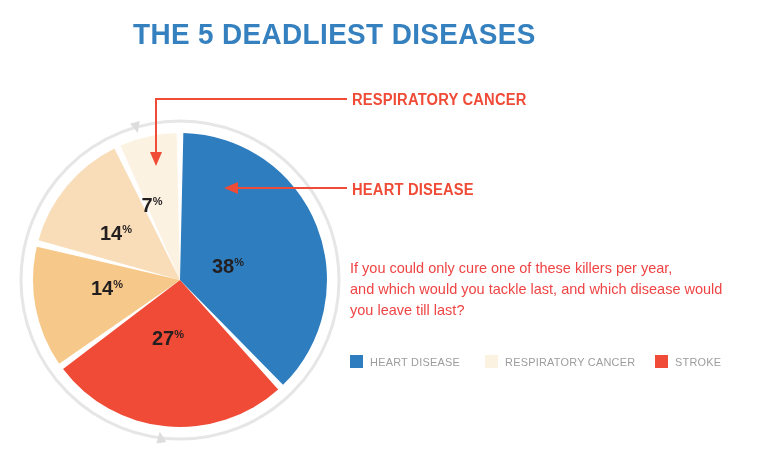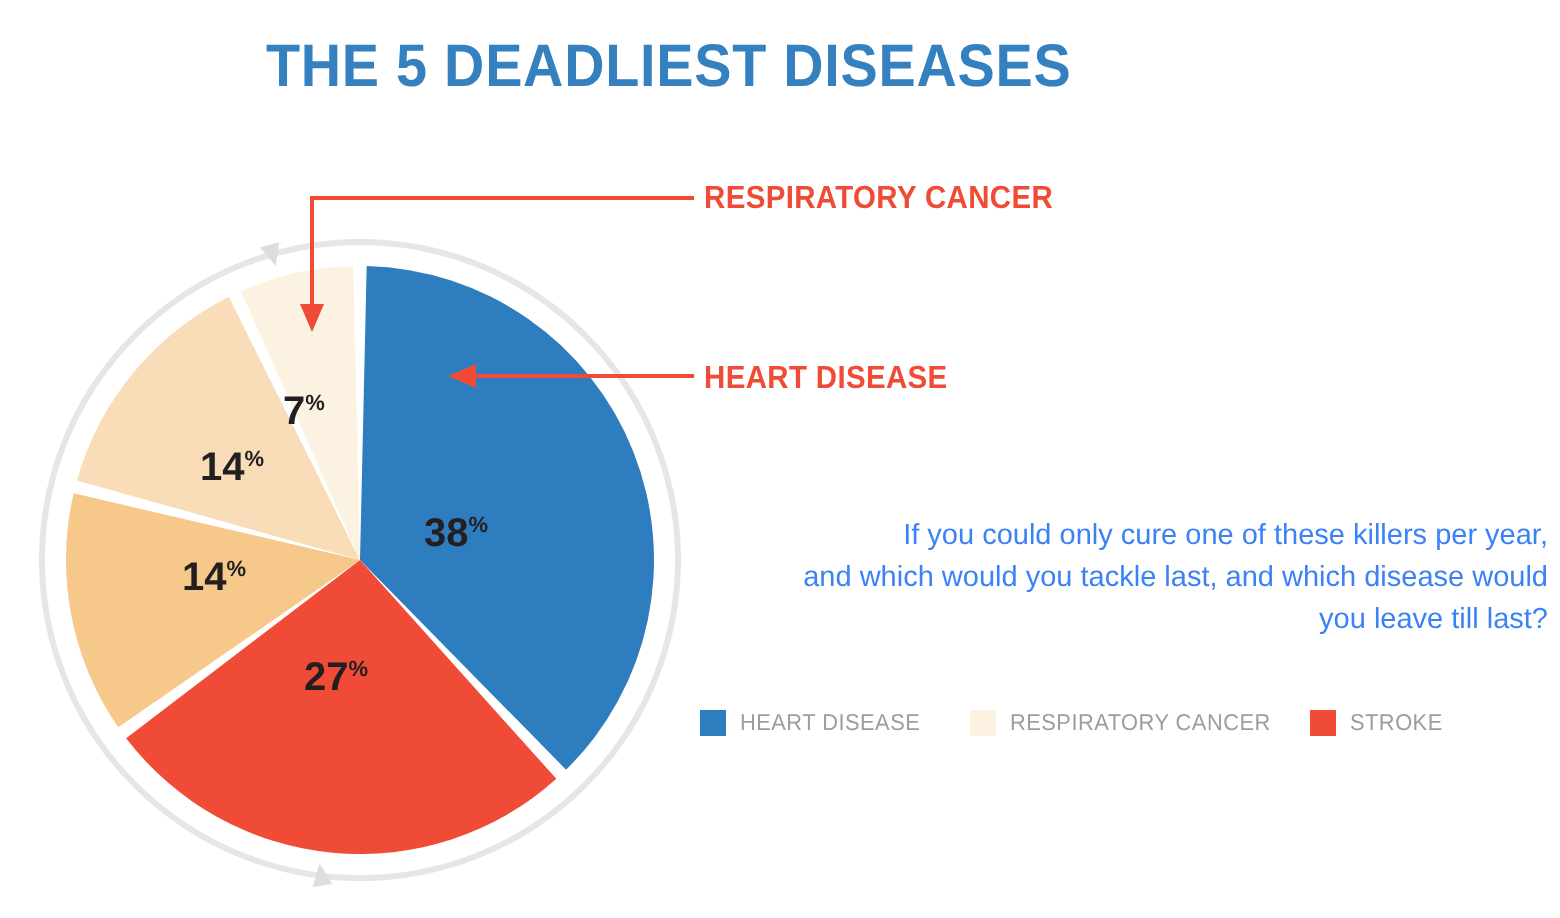--- a/index.html
+++ b/index.html
@@ -2,21 +2,21 @@
 <html><head>
 <meta charset="utf-8">
 <title>The 5 Deadliest Diseases</title>
 <style>
   html,body{margin:0;padding:0;}
   body{
     width:780px;height:459px;overflow:hidden;background:#ffffff;
     font-family:"Liberation Sans","DejaVu Sans",sans-serif;
     position:relative;
   }
-  #infographic{position:absolute;inset:0;width:780px;height:387px;text-align:right;}
+  #infographic{position:absolute;inset:0;width:780px;height:387px;}
 
   
   .title{
     position:absolute;left:133px;top:17px;
     font-family:"Liberation Sans Narrow","Liberation Sans",sans-serif;
     font-weight:bold;font-size:30px;letter-spacing:.4px;
     color:#3580be;white-space:nowrap;
     transform:scaleX(.93);transform-origin:left center;
   }
 
@@ -40,21 +40,21 @@
     transform:scaleX(.92);transform-origin:left center;
   }
   #callout-resp-cancer{left:352px;top:91px;}
   #callout-heart{left:352px;top:181px;}
 
   .callout-svg{position:absolute;left:0;top:0;pointer-events:none;}
 
   
   .panel{position:absolute;left:350px;top:258px;width:424px;}
   .blurb{
-    font-size:14.5px;line-height:21px;color:#3b82f6;
+    font-size:14.5px;line-height:21px;color:#ef4444;
     font-family:"Liberation Sans","DejaVu Sans",sans-serif;
     margin:0;
   }
   .blurb span{display:block;white-space:nowrap;}
 
   .legend{
     position:absolute;left:350px;top:348px;width:430px;
     display:grid;grid-template-columns:135px 170px 125px;
     grid-auto-rows:27px;align-items:center;
   }

